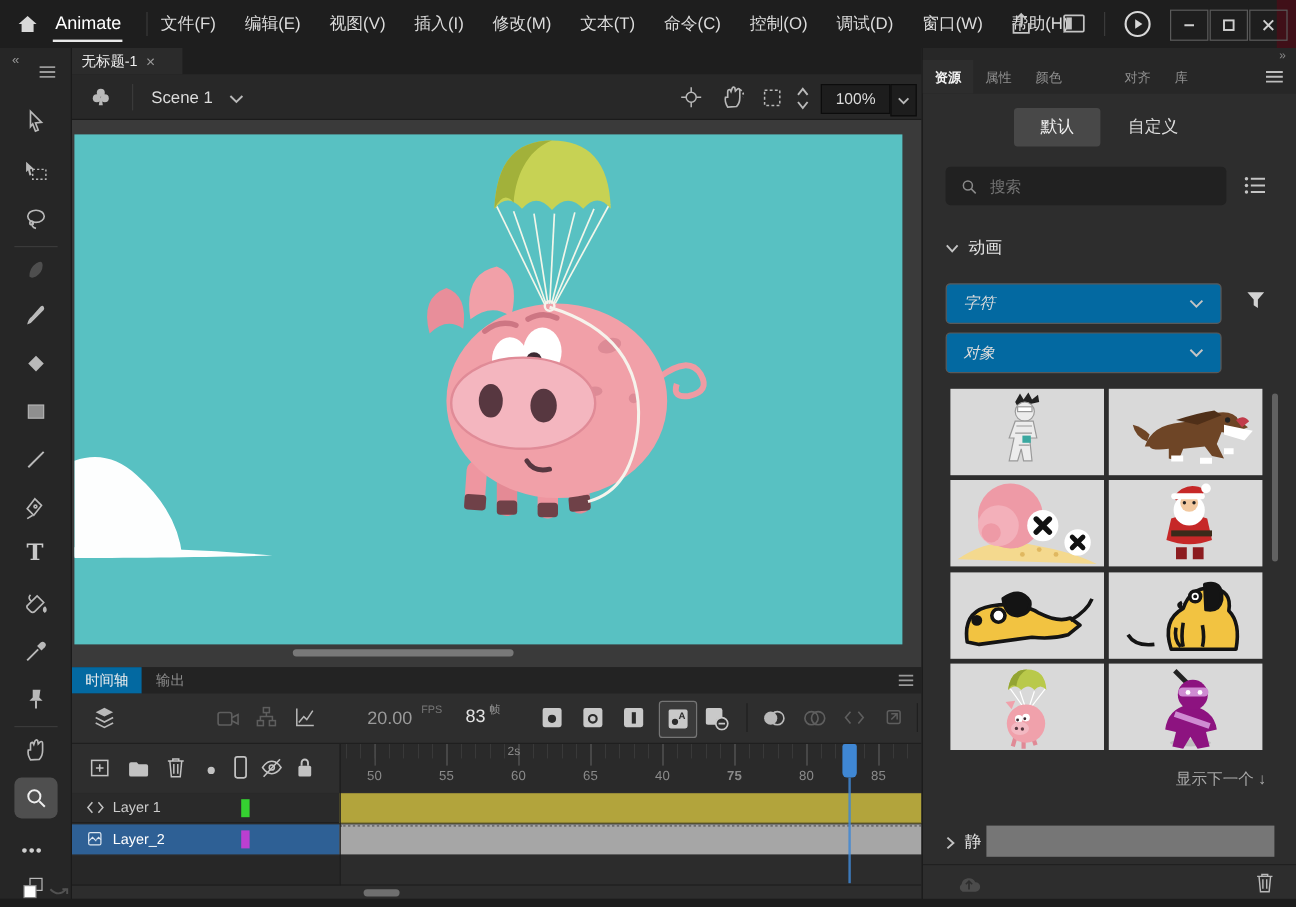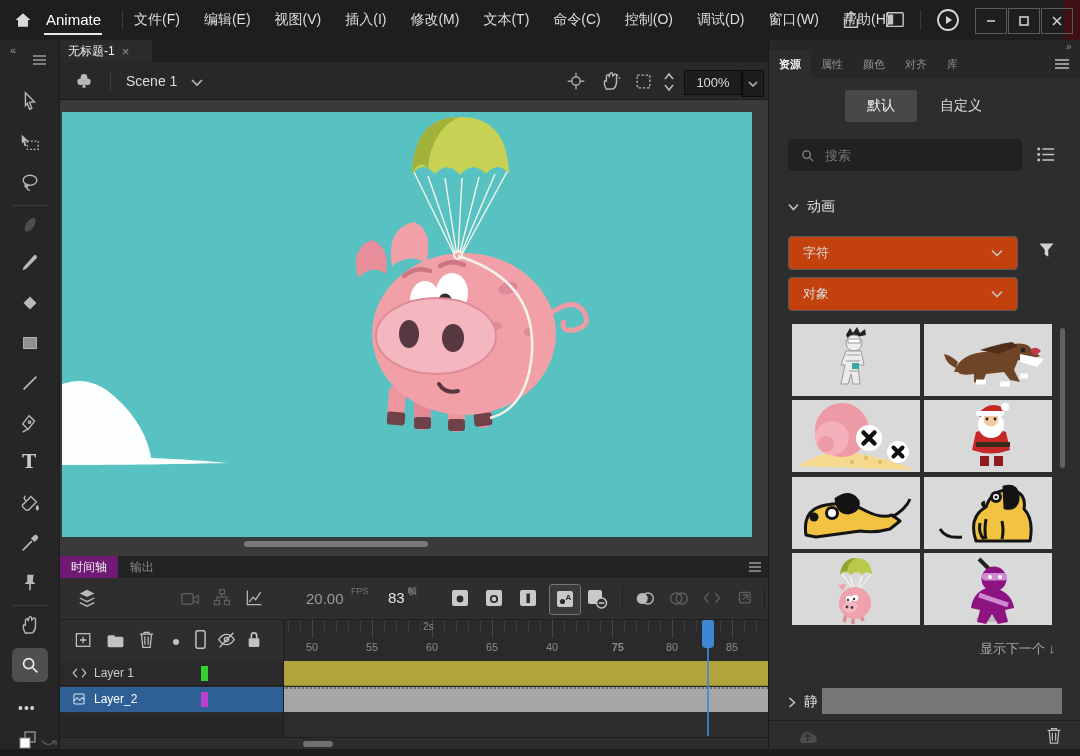--- a/index.html
+++ b/index.html
@@ -3,21 +3,21 @@
 <meta charset="utf-8">
 <style>
   html,body{margin:0;padding:0;background:#111;}
   .app{position:relative;width:1080px;height:756px;background:#252525;overflow:hidden;
        font-family:"Liberation Sans","DejaVu Sans",sans-serif;color:#ccc;font-size:13px;}
   .i{position:absolute;}
   svg{display:block;}
   .menu-item{color:#dcdcdc;font-size:14px;cursor:default;text-align:right;}
   .toolbtn{display:flex;align-items:center;justify-content:center;}
   .cell{position:absolute;width:128px;height:72px;background:#d9d9d9;overflow:hidden;}
-  .ddbox{position:absolute;border:1px solid #5a5a5a;border-radius:4px;background:#c2410c;}
+  .ddbox{position:absolute;border:1px solid #5a5a5a;border-radius:4px;background:#0369a1;font-style:italic;}
   .tabtxt{font-size:11px;}
 </style>
 </head>
 <body>
 
 <div class="app">
 
   <div class="i" style="left:0;top:0;width:1080px;height:40px;background:#1e1e1e;"></div>
   <div class="i" style="left:1064px;top:0;width:16px;height:40px;background:#401018;"></div>
   <div class="i" style="left:12px;top:10px;">
@@ -291,21 +291,21 @@
       <ellipse cx="347" cy="222" rx="10" ry="14" fill="#573740"></ellipse>
       <ellipse cx="391" cy="226" rx="11" ry="14" fill="#573740"></ellipse>
 
       <path d="M377,272 q6,10 19,7" stroke="#573740" stroke-width="4" fill="none" stroke-linecap="round"></path>
     </svg>
   </div>
   <div class="i" style="left:244px;top:541px;width:184px;height:6px;background:#787878;border-radius:3px;"></div>
 
   <div class="i" style="left:60px;top:556px;width:708px;height:193px;background:#2d2d2d;"></div>
   <div class="i" style="left:60px;top:556px;width:708px;height:22px;background:#232323;"></div>
-  <div class="i" style="left:60px;top:556px;width:58px;height:22px;background:#701a75;display:flex;align-items:center;justify-content:center;font-family:Liberation Mono, monospace;">
+  <div class="i" style="left:60px;top:556px;width:58px;height:22px;background:#0369a1;display:flex;align-items:center;justify-content:center;font-family:Liberation Mono, monospace;">
     <span style="font-size:12px;color:#efefef;">时间轴</span>
   </div>
   <div class="i" style="left:118px;top:556px;width:48px;height:22px;display:flex;align-items:center;justify-content:center;">
     <span style="font-size:12px;color:#8a8a8a;">输出</span>
   </div>
   <div class="i" style="left:748px;top:561px;">
     <svg width="14" height="12" viewBox="0 0 14 12">
         <path d="M1,2 H13 M1,6 H13 M1,10 H13" stroke="#9a9a9a" stroke-width="1.4"></path>
       </svg>
   </div>
@@ -443,21 +443,21 @@
 
   <div class="i" style="left:283px;top:620px;width:485px;height:40px;background:#2a2a2a;
        background-image:repeating-linear-gradient(to right,#474747 0 1px,transparent 1px 60px),repeating-linear-gradient(to right,#393939 0 1px,transparent 1px 12px);
        background-position:29px 0,5px 0;background-size:100% 18px,100% 12px;background-repeat:no-repeat;">
     <span style="position:absolute;left:140px;top:1px;font-size:10px;color:#8a8a8a;">2s</span>
     <span style="position:absolute;left:17px;top:21px;width:24px;text-align:center;font-size:11px;color:#8a8a8a;">50</span>
     <span style="position:absolute;left:77px;top:21px;width:24px;text-align:center;font-size:11px;color:#8a8a8a;">55</span>
     <span style="position:absolute;left:137px;top:21px;width:24px;text-align:center;font-size:11px;color:#8a8a8a;">60</span>
     <span style="position:absolute;left:197px;top:21px;width:24px;text-align:center;font-size:11px;color:#8a8a8a;">65</span>
     <span style="position:absolute;left:257px;top:21px;width:24px;text-align:center;font-size:11px;color:#8a8a8a;">40</span>
-    <span style="position:absolute;left:317px;top:21px;width:24px;text-align:right;font-size:11px;color:#8a8a8a;font-weight:bold;">75</span>
+    <span style="position:absolute;left:317px;top:21px;width:24px;text-align:center;font-size:11px;color:#8a8a8a;font-weight:bold;">75</span>
     <span style="position:absolute;left:377px;top:21px;width:24px;text-align:center;font-size:11px;color:#8a8a8a;">80</span>
     <span style="position:absolute;left:437px;top:21px;width:24px;text-align:center;font-size:11px;color:#8a8a8a;">85</span>
   </div>
 
   <div class="i" style="left:60px;top:661px;width:223px;height:25px;background:#2a2a2a;border-bottom:1px solid #1f1f1f;box-sizing:border-box;">
     <svg width="15" height="14" viewBox="0 0 24 22" style="position:absolute;left:12px;top:5px;" fill="none" stroke="#c2c2c2" stroke-width="2">
         <path d="M8,4 L2,11 L8,18 M16,4 L22,11 L16,18"></path>
       </svg>
     <span style="position:absolute;left:34px;top:5px;font-size:12px;color:#cccccc;">Layer 1</span>
     <div style="position:absolute;left:141px;top:5px;width:7px;height:15px;background:#35d131;"></div>
@@ -486,21 +486,21 @@
   <div class="i" style="left:768px;top:40px;width:312px;height:716px;background:#2d2d2d;border-left:1px solid #191919;box-sizing:border-box;"></div>
   <div class="i" style="left:769px;top:40px;width:311px;height:10px;background:#272727;"></div>
   <div class="i" style="left:1066px;top:41px;color:#8a8a8a;font-size:10px;">»</div>
 
   <div class="i" style="left:769px;top:50px;width:311px;height:28px;background:#272727;display:flex;align-items:center;">
     <div style="height:28px;background:#2d2d2d;display:flex;align-items:center;padding:0 10px;">
       <span class="tabtxt" style="color:#f2f2f2;font-weight:bold;">资源</span>
     </div>
     <div style="padding:0 10px;"><span class="tabtxt" style="color:#8f8f8f;">属性</span></div>
     <div style="padding:0 10px;"><span class="tabtxt" style="color:#8f8f8f;margin-top:43px;">颜色</span></div>
-    <div style="padding:0 10px;"><span class="tabtxt" style="color:#8f8f8f;">对齐</span></div>
+    <div style="padding:0 10px;"><span class="tabtxt" style="color:#8f8f8f;margin-left:32px;">对齐</span></div>
     <div style="padding:0 10px;"><span class="tabtxt" style="color:#8f8f8f;">库</span></div>
   </div>
   <div class="i" style="left:1054px;top:58px;">
     <svg width="16" height="12" viewBox="0 0 16 12">
         <path d="M1,2 H15 M1,6 H15 M1,10 H15" stroke="#bdbdbd" stroke-width="1.6"></path>
       </svg>
   </div>
 
   <div class="i" style="left:845px;top:90px;width:72px;height:32px;background:#484848;border-radius:3px;display:flex;align-items:center;justify-content:center;">
     <span style="font-size:14px;color:#f0f0f0;">默认</span>

